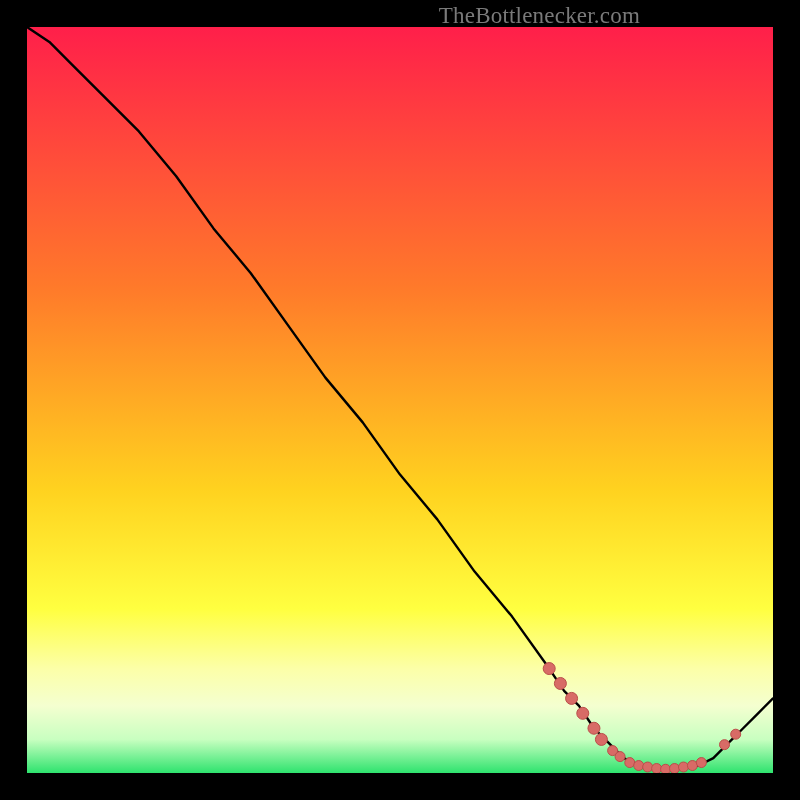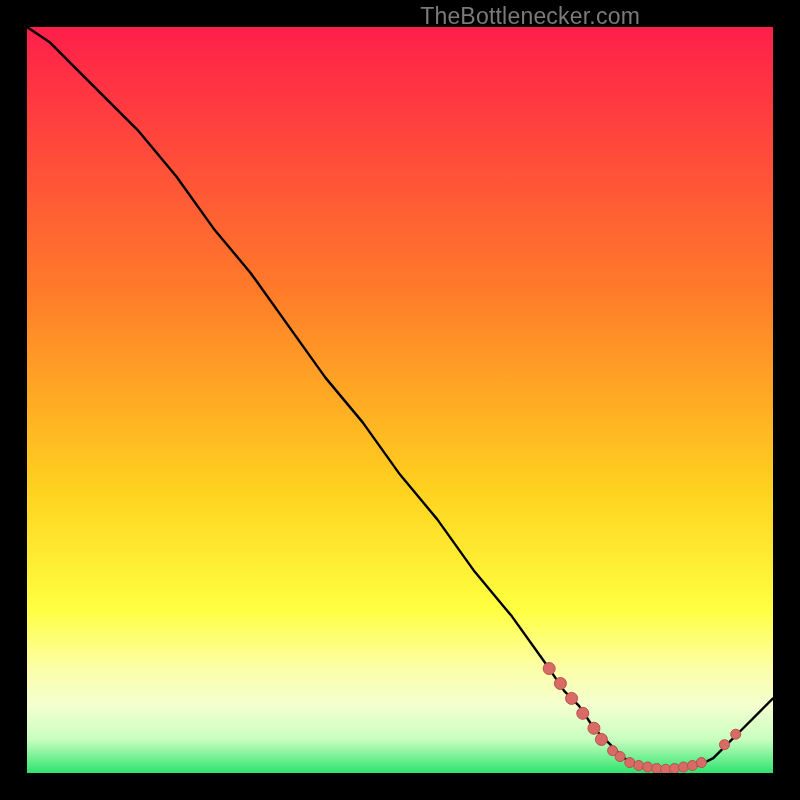--- a/index.html
+++ b/index.html
@@ -9,20 +9,21 @@
     height: 800px;
     background: #000;
     overflow: hidden;
     font-family: Arial, Helvetica, sans-serif;
   }
   .root {
     position: relative;
     width: 656px;
     height: 800px;
     background: #000;
+    font-family: Liberation Serif, serif;
   }
   .watermark {
     position: absolute;
     top: 3px;
     right: 16px;
     color: #7a7a7a;
     font-size: 23px;
     font-weight: 500;
     letter-spacing: 0.2px;
     z-index: 40;

